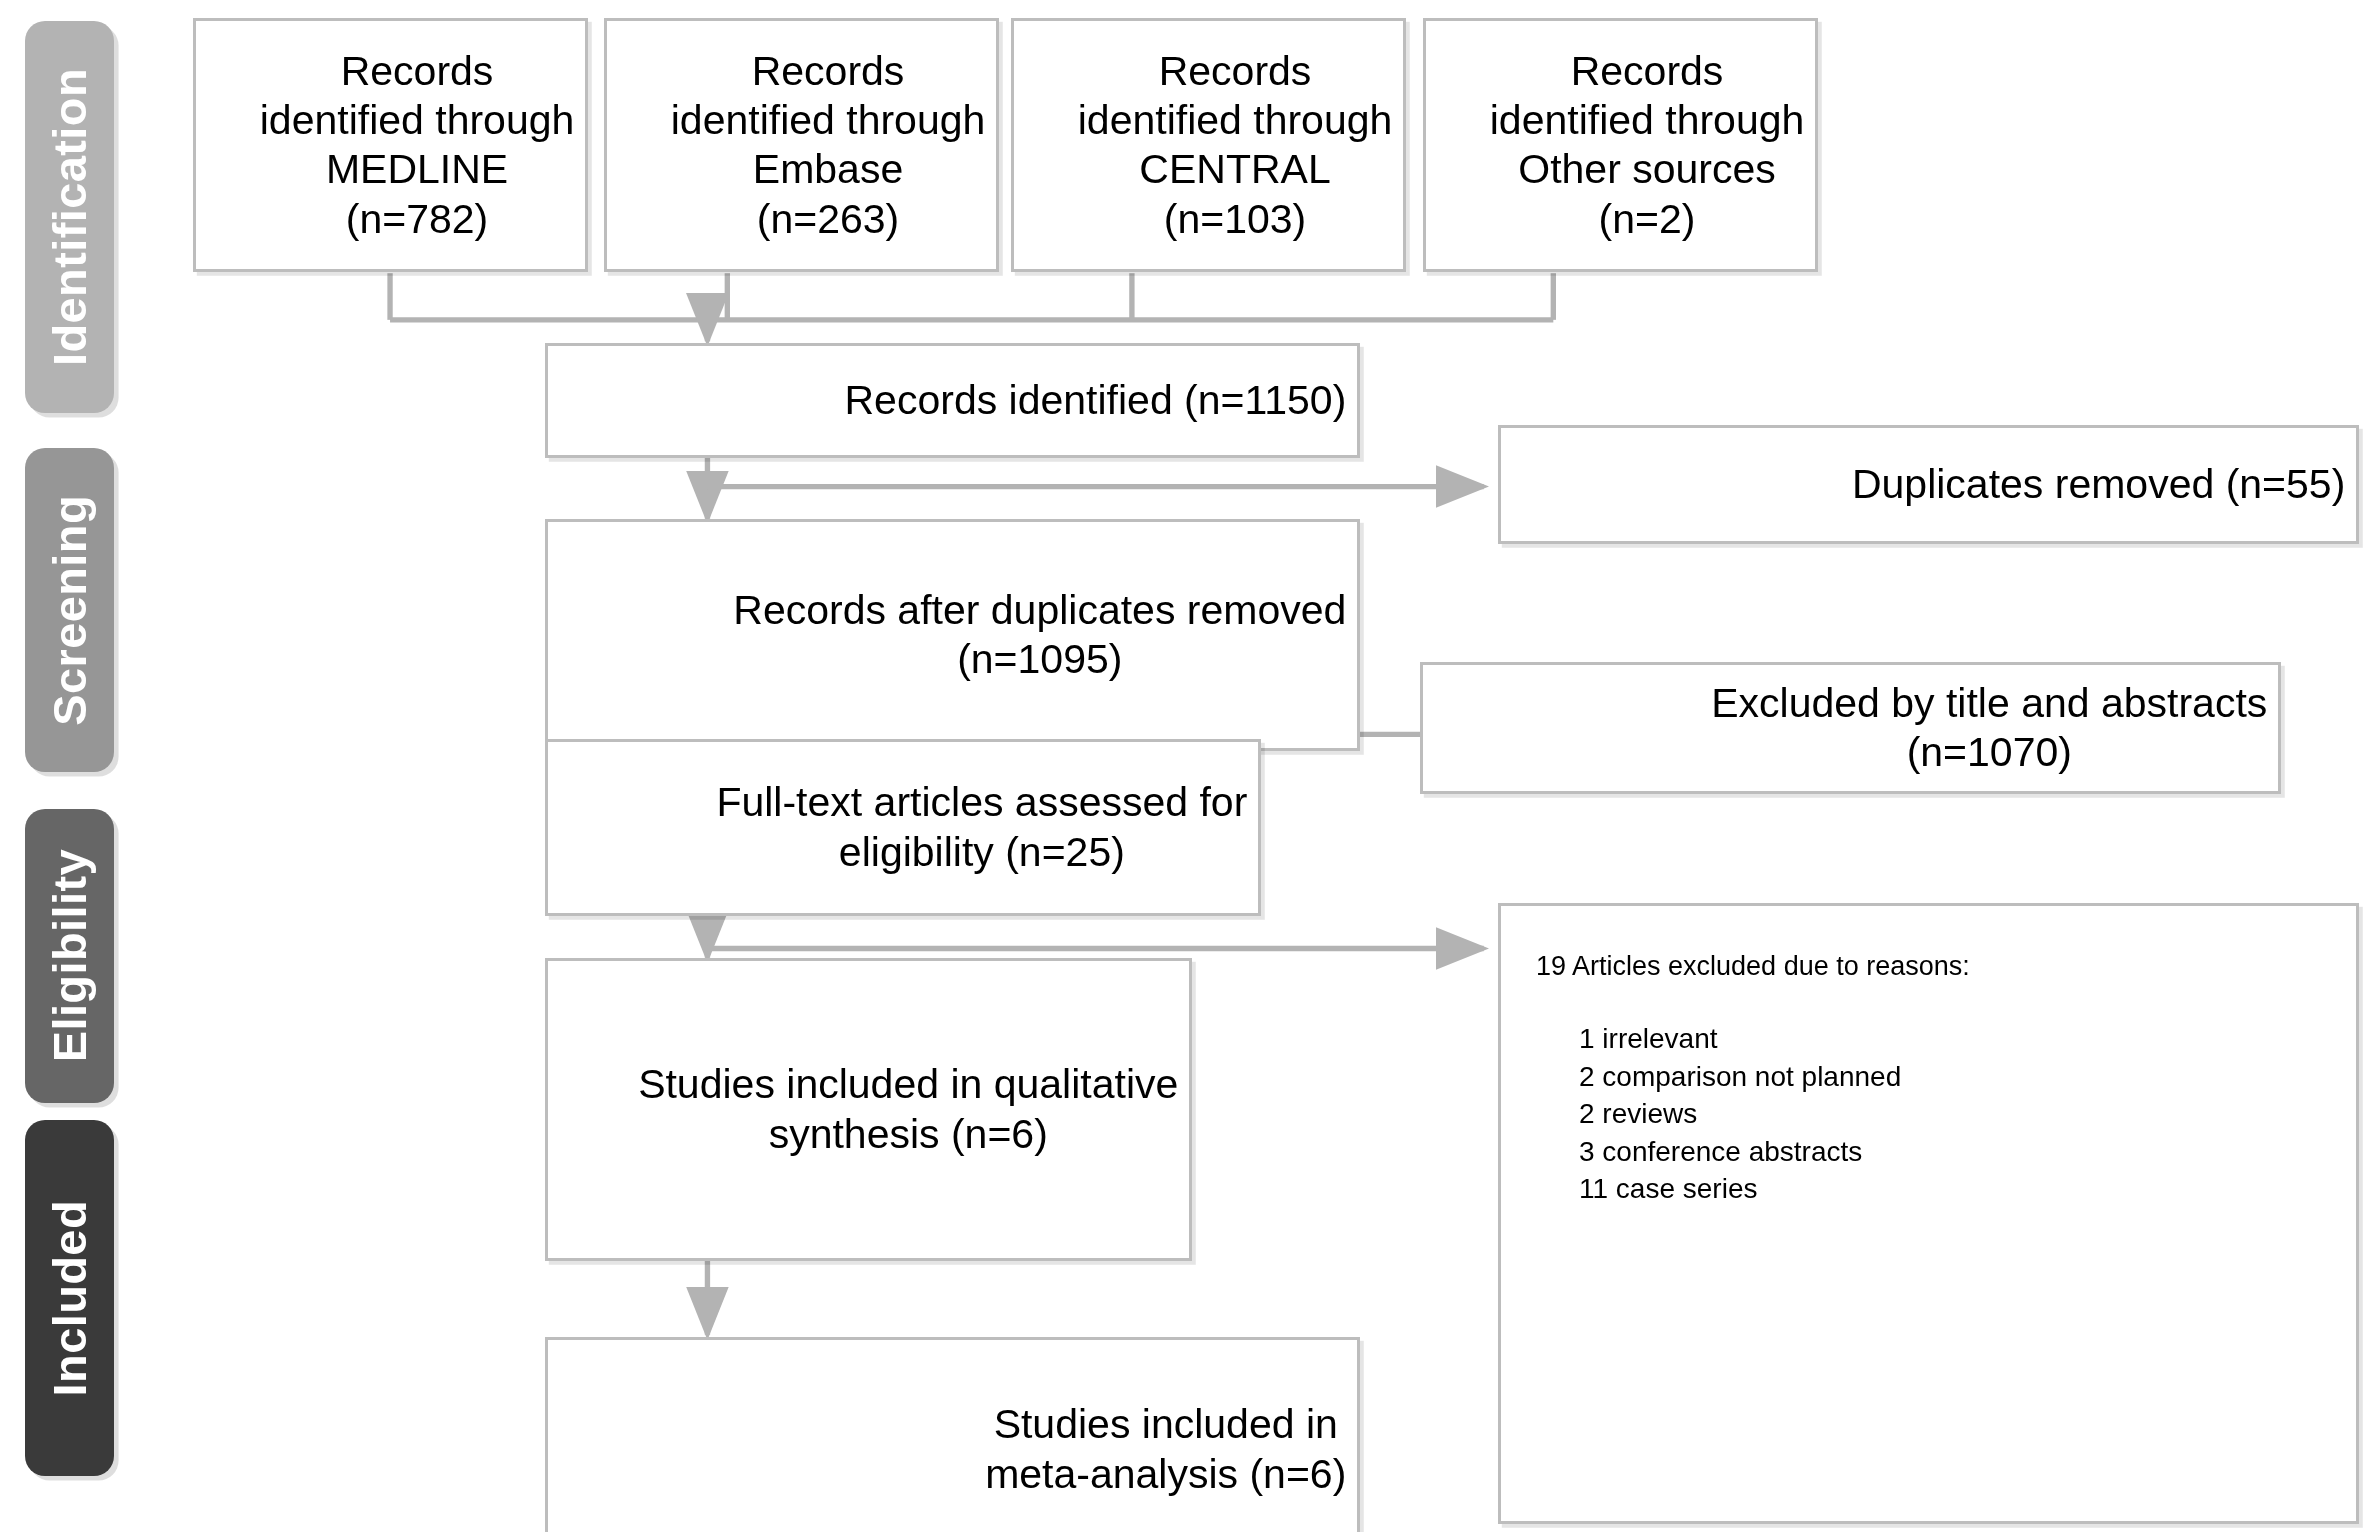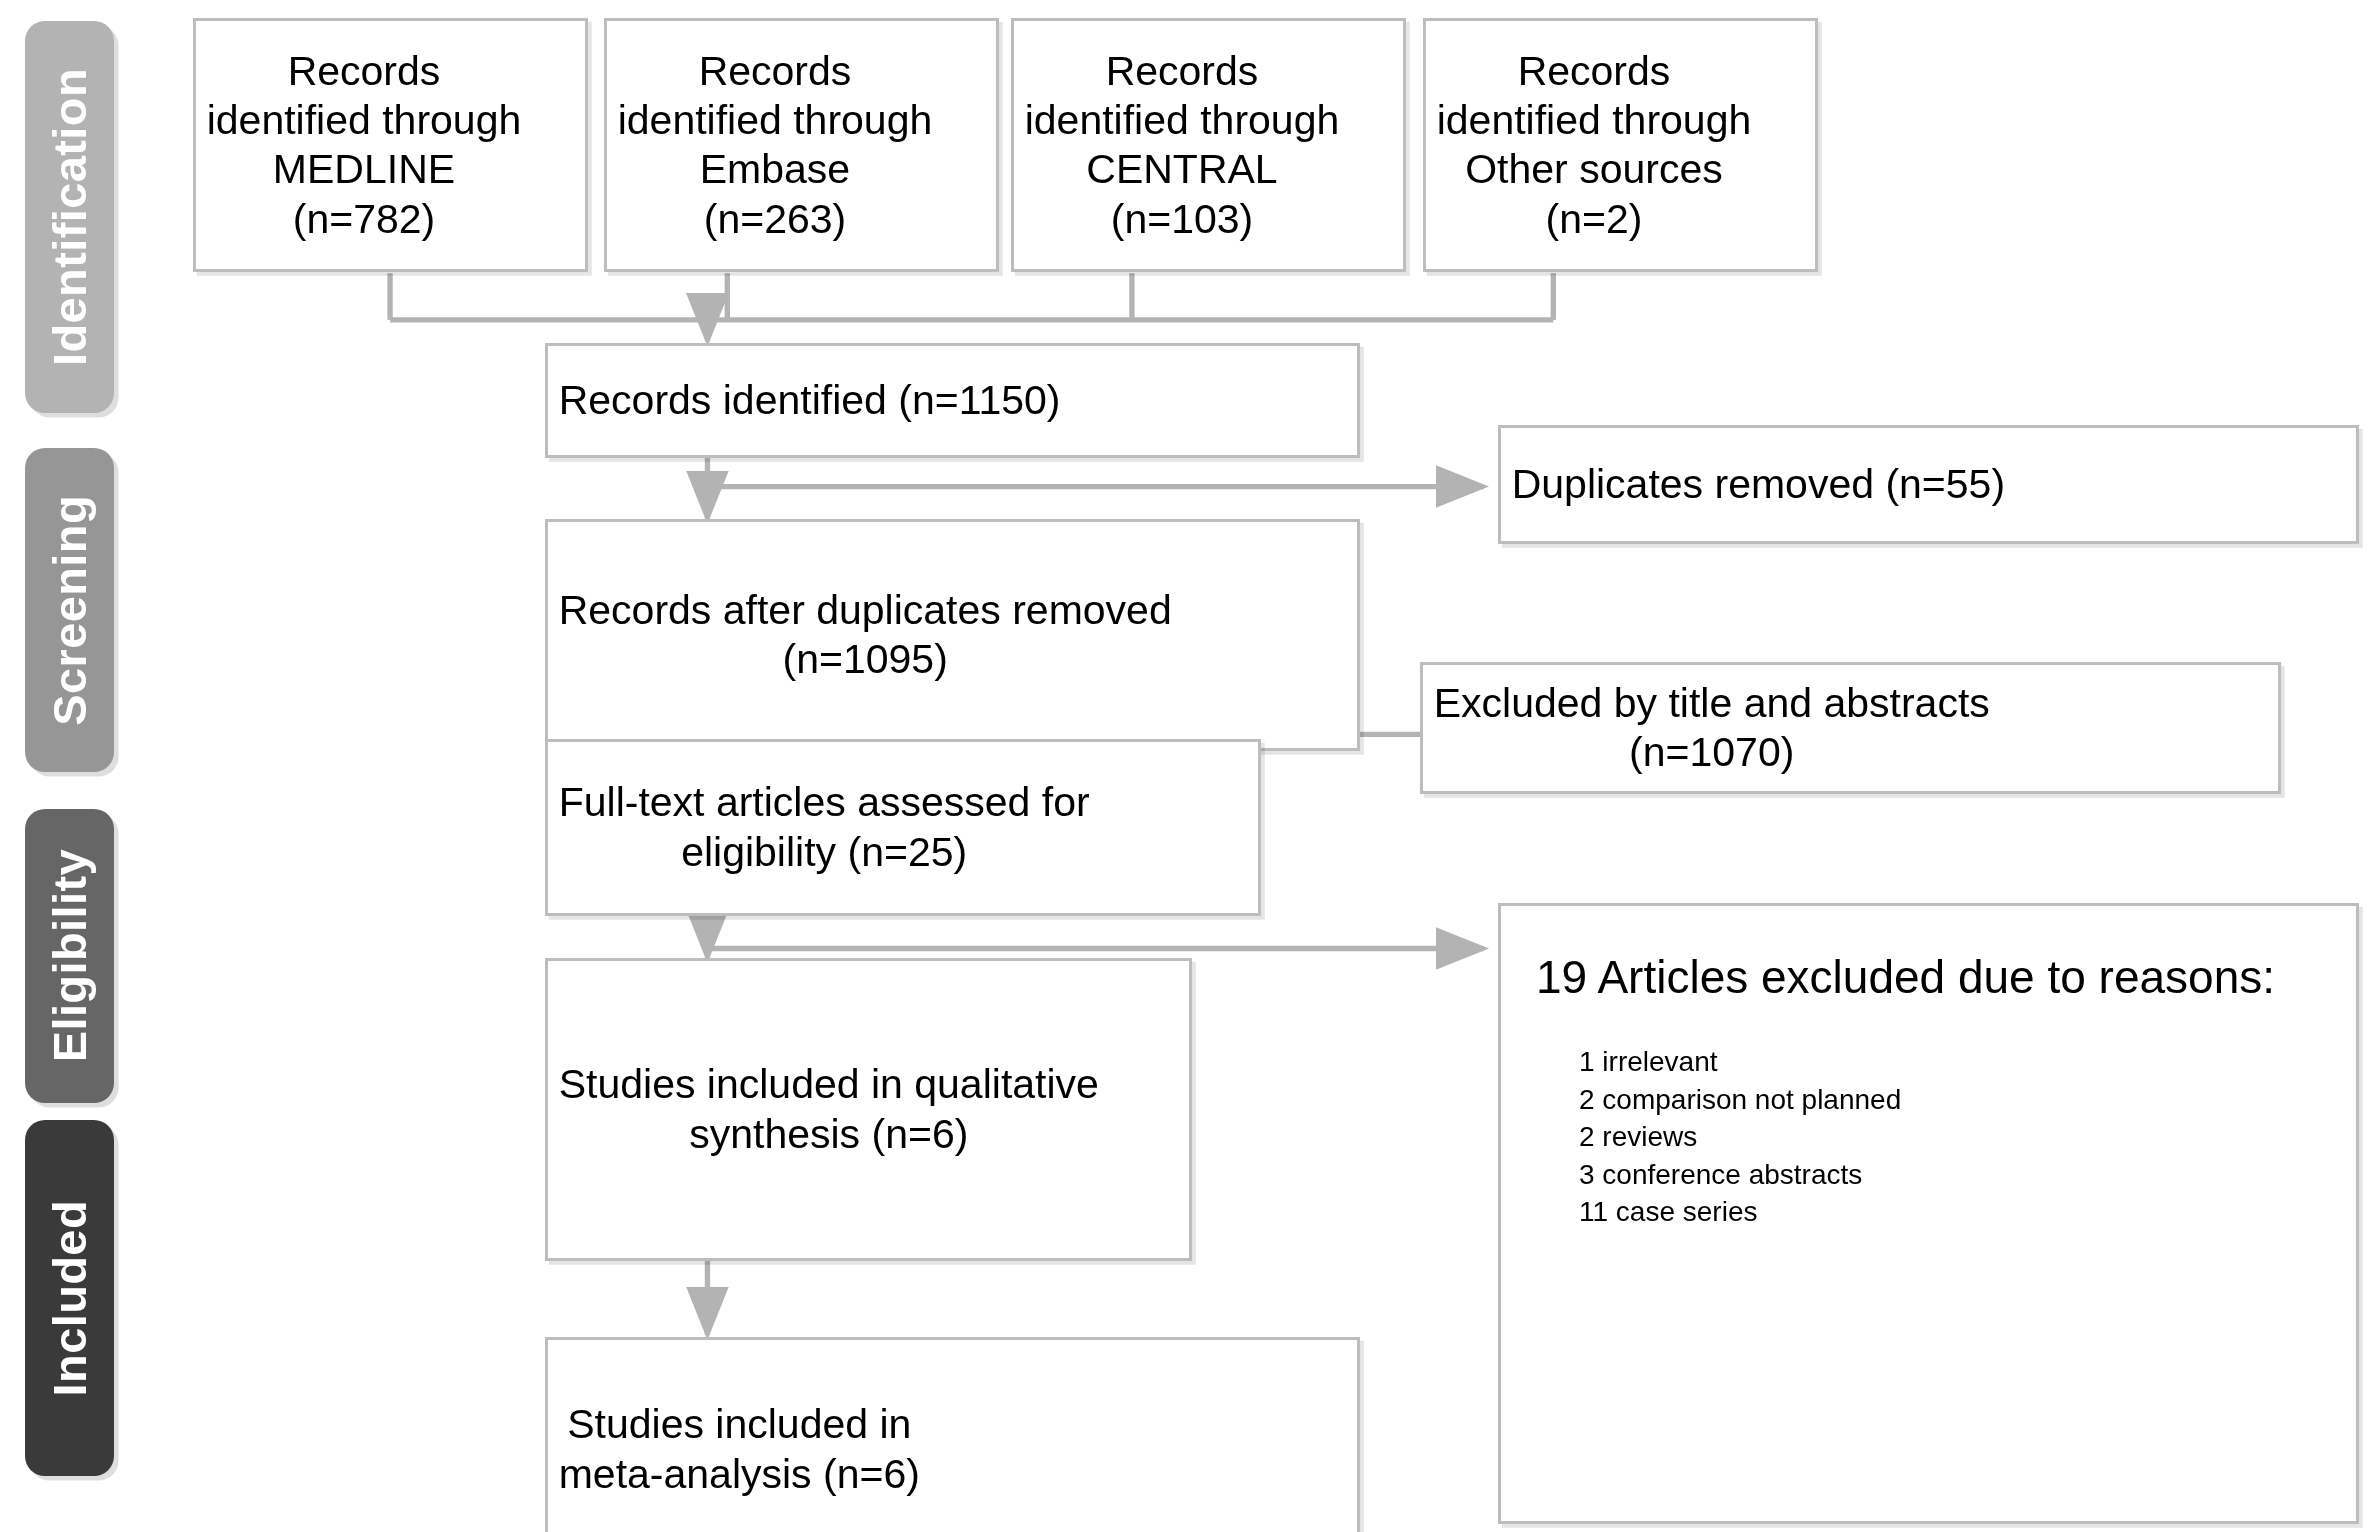--- a/index.html
+++ b/index.html
@@ -11,26 +11,26 @@
   .stage-tab{position:absolute;border-radius:20px;color:#ffffff;
              display:flex;align-items:center;justify-content:center;
              box-shadow:4.6px 4.6px 0 rgba(0,0,0,0.13);}
   .stage-tab span{writing-mode:vertical-rl;transform:rotate(180deg);
                   font-weight:bold;font-size:47px;letter-spacing:0.4px;
                   white-space:nowrap;}
 
   
   .fbox{position:absolute;background:#ffffff;border:3.1px solid #bdbdbd;
         box-sizing:border-box;display:flex;align-items:center;
-        justify-content:flex-start;text-align:center;
+        justify-content:flex-end;text-align:center;
         box-shadow:3.8px 3.8px 0 rgba(0,0,0,0.10);}
   .fbox .txt{font-size:41px;line-height:1.20;padding:0 10.7px;}
   .fbox.left-align{align-items:flex-start;justify-content:flex-start;text-align:left;}
   .fbox.left-align .txt{padding:44px 0 0 35px;}
-  .reasons-head{font-size:46px;line-height:1.2;margin-bottom:38px;}
+  .reasons-head{font-size:27px;line-height:1.2;margin-bottom:38px;}
   .reasons-list{font-size:28px;line-height:1.34;padding-left:43px;}
 
   
   svg.wires{position:absolute;left:0;top:0;width:2377px;height:1533px;
             pointer-events:none;}
 </style>
 </head>
 <body>
 
 <div class="stage">

